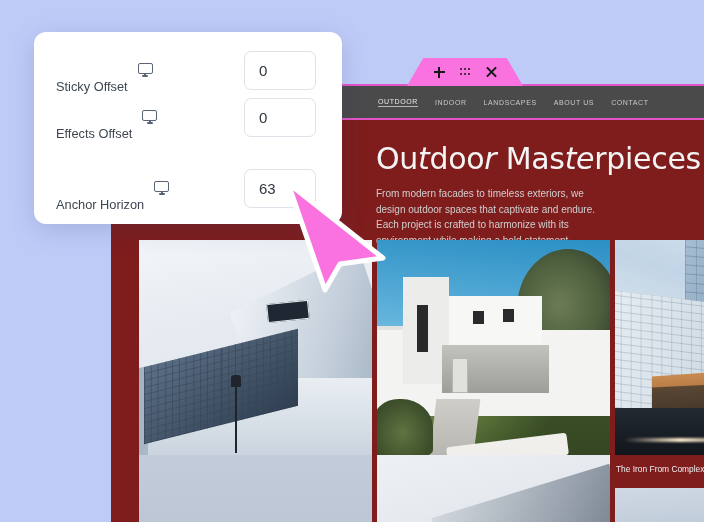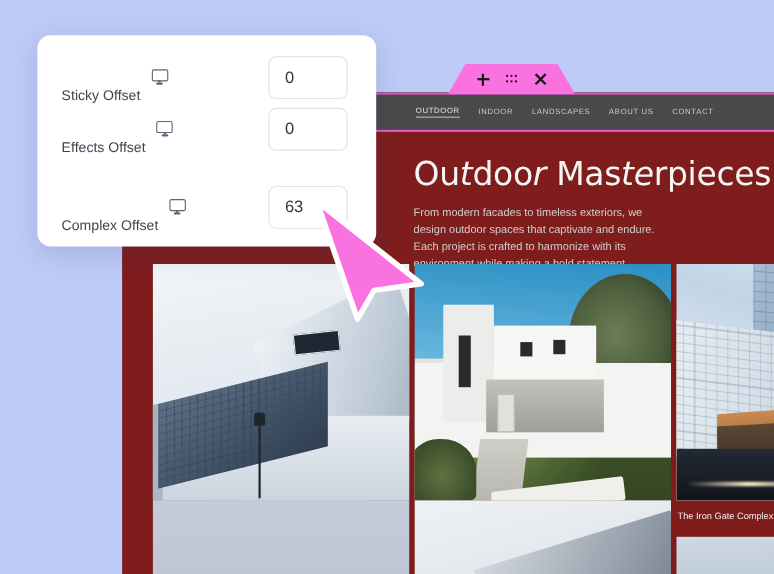--- a/index.html
+++ b/index.html
@@ -500,21 +500,21 @@
       <div class="card">
         <div class="thumb img-c">
           <div class="tower"></div>
             <div class="facade"></div>
           <div class="canopy"></div>
             <div class="under"></div>
           <div class="plaza"></div>
             <div class="streak"></div>
         </div>
         <div class="cap">
-          <div class="cap-title">The Iron Gate Complex</div>
+          <div class="cap-title">The Iron From Complex</div>
           <div class="cap-loc"></div>
         </div>
         <div class="thumb thumb-2 img-f">
             <div class="f1"></div>
           </div>
       </div>
 
     </div>
   </div>
 
@@ -557,21 +557,21 @@
         <div class="scr"></div>
           <div class="neck"></div>
           <div class="stand"></div>
       </div>
       <div class="num-input">
         <span>0</span>
       </div>
     </div>
 
     <div class="row row-3">
-      <div class="row-label">Complex Offset</div>
+      <div class="row-label">Anchor Horizon</div>
       <div class="monitor-icon">
         <div class="scr"></div>
           <div class="neck"></div>
           <div class="stand"></div>
       </div>
       <div class="num-input">
         <span>63</span>
       </div>
     </div>
 

